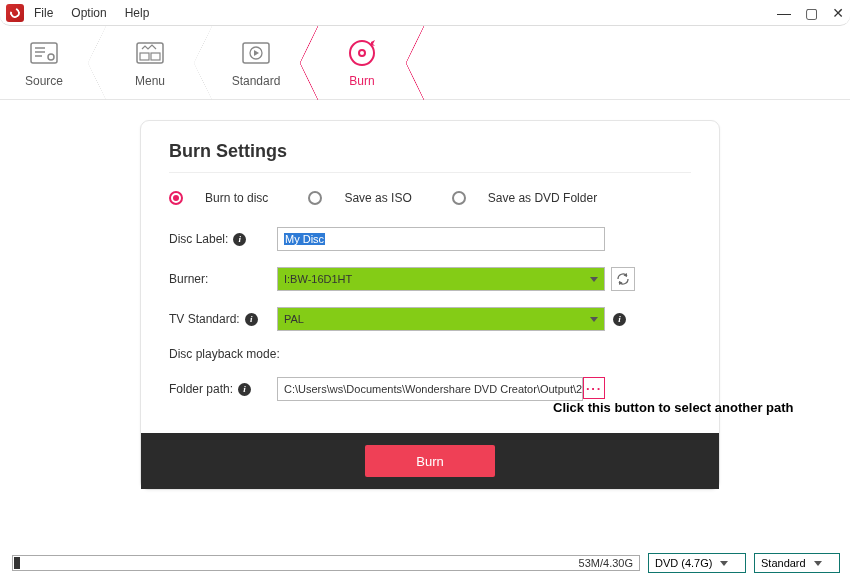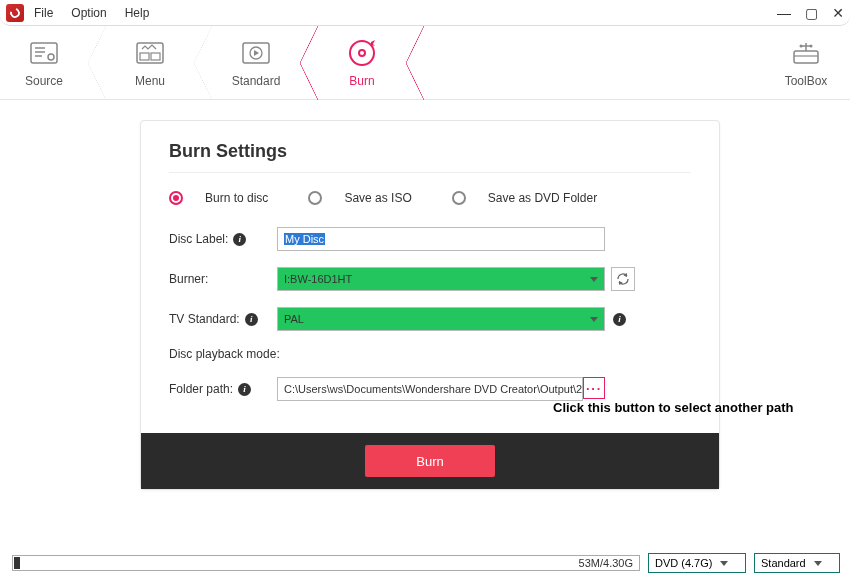--- a/index.html
+++ b/index.html
@@ -24,37 +24,37 @@
   .chevron::before, .chevron::after { content:''; position:absolute; left:0; width:18px; height:37px; }
   .chevron::before { top:0; background: linear-gradient(to bottom right, transparent 49%, #e0e0e0 50%, transparent 51%); }
   .chevron::after { bottom:0; background: linear-gradient(to top right, transparent 49%, #e0e0e0 50%, transparent 51%); }
   .chevron.red::before { background: linear-gradient(to bottom right, transparent 48%, #e91e63 50%, transparent 52%); }
   .chevron.red::after { background: linear-gradient(to top right, transparent 48%, #e91e63 50%, transparent 52%); }
   .toolbox { margin-left: auto; width: 88px; display:flex; flex-direction:column; align-items:center; justify-content:center; gap:6px; cursor:pointer; }
 
   svg { display:block; }
 
   
-  .main { position: absolute; top: 120px; left: 140px; width: 580px; background: #fff; border: 1px solid #e5e5e5; border-radius: 4px; box-shadow: 0 1px 3px rgba(0,0,0,0.05); }
+  .main { position: absolute; top: 120px; left: 140px; width: 580px; background: #fff; border: 1px solid #e5e5e5; border-radius: 9px; box-shadow: 0 1px 3px rgba(0,0,0,0.05); }
   .panel-body { padding: 20px 28px 28px; }
   .panel-title { font-size: 18px; color: #333; font-weight: 600; margin-bottom: 10px; }
   .hr { border: none; border-top: 1px solid #eee; margin-bottom: 18px; }
 
   .radio-row { display: flex; gap: 40px; margin-bottom: 22px; }
   .radio-opt { display: flex; align-items: center; gap: 22px; font-size: 12px; color: #333; cursor: pointer; }
   .radio { width: 14px; height: 14px; border: 2px solid #888; border-radius: 50%; position: relative; }
   .radio.checked { border-color: #e91e63; }
   .radio.checked::after { content:''; position:absolute; top:2px; left:2px; width:6px; height:6px; background:#e91e63; border-radius:50%; }
 
   .form-row { display: flex; align-items: center; margin-bottom: 16px; }
   .form-label { width: 108px; font-size: 12px; color: #333; display:flex; align-items:center; gap:5px; }
   .info-ic { width:13px; height:13px; background:#333; color:#fff; border-radius:50%; font-size:9px; font-style:italic; font-family:serif; display:inline-flex; align-items:center; justify-content:center; font-weight:bold; }
   .txt-input { height: 24px; border: 1px solid #bbb; padding: 0 6px; font-size: 11px; color: #333; }
   .sel-text { background:#2e7bd6; color:#fff; padding:0 1px; }
-  .select { height: 24px; border: 1px solid #bbb; padding: 0 6px; font-size: 11px; color: #333; display:flex; align-items:center; justify-content:space-between; cursor:pointer; background:#22c55e; }
+  .select { height: 24px; border: 1px solid #bbb; padding: 0 6px; font-size: 11px; color: #333; display:flex; align-items:center; justify-content:space-between; cursor:pointer; background:#84cc16; }
   .caret { width:0; height:0; border-left:4px solid transparent; border-right:4px solid transparent; border-top:5px solid #555; }
   .refresh-btn { width:24px; height:24px; border:1px solid #bbb; margin-left:6px; display:flex; align-items:center; justify-content:center; cursor:pointer; }
   .browse-btn { width:22px; height:22px; border:1px solid #e91e63; color:#e91e63; display:flex; align-items:center; justify-content:center; font-size:13px; font-weight:bold; cursor:pointer; letter-spacing:1px; position:absolute; right:0; top:0; background:#fff; }
 
   .panel-footer { background: #2b2b2b; height: 56px; display:flex; align-items:center; justify-content:center; }
   .burn-btn { background: #ef4056; color:#fff; border:none; width: 130px; height: 32px; font-size: 13px; cursor:pointer; border-radius:2px; }
 
   .annotation { position:absolute; font-size:13px; font-weight:bold; color:#000; }
 
   
@@ -123,33 +123,20 @@
       <svg width="30" height="30" viewBox="0 0 30 30">
           <circle cx="15" cy="15" r="12" fill="none" stroke="#e91e63" stroke-width="2"></circle>
           <circle cx="15" cy="15" r="3" fill="none" stroke="#e91e63" stroke-width="2"></circle>
           <polygon points="24,4 28,2 26,6 28,8 24,7" fill="#e91e63"></polygon>
         </svg>
     </span>
     <span class="step-label">Burn</span>
   </div>
   <div class="chevron red"></div>
 
-  <div class="toolbox">
-    <span class="step-icon">
-      <svg width="28" height="24" viewBox="0 0 28 24">
-          <rect x="2" y="10" width="24" height="12" rx="2" fill="none" stroke="#888" stroke-width="1.5"></rect>
-          <line x1="2" y1="15" x2="26" y2="15" stroke="#888" stroke-width="1.2"></line>
-          <line x1="14" y1="2" x2="14" y2="10" stroke="#888" stroke-width="1.5"></line>
-          <line x1="9" y1="5" x2="19" y2="5" stroke="#888" stroke-width="1.5"></line>
-          <circle cx="9" cy="5" r="1.5" fill="#888"></circle>
-          <circle cx="19" cy="5" r="1.5" fill="#888"></circle>
-        </svg>
-    </span>
-    <span class="step-label">ToolBox</span>
-  </div>
 </div>
 
 <div class="main">
   <div class="panel-body">
     <div class="panel-title">Burn Settings</div>
     <hr class="hr">
 
     <div class="radio-row">
       <div class="radio-opt">
         <span class="radio checked"></span>

